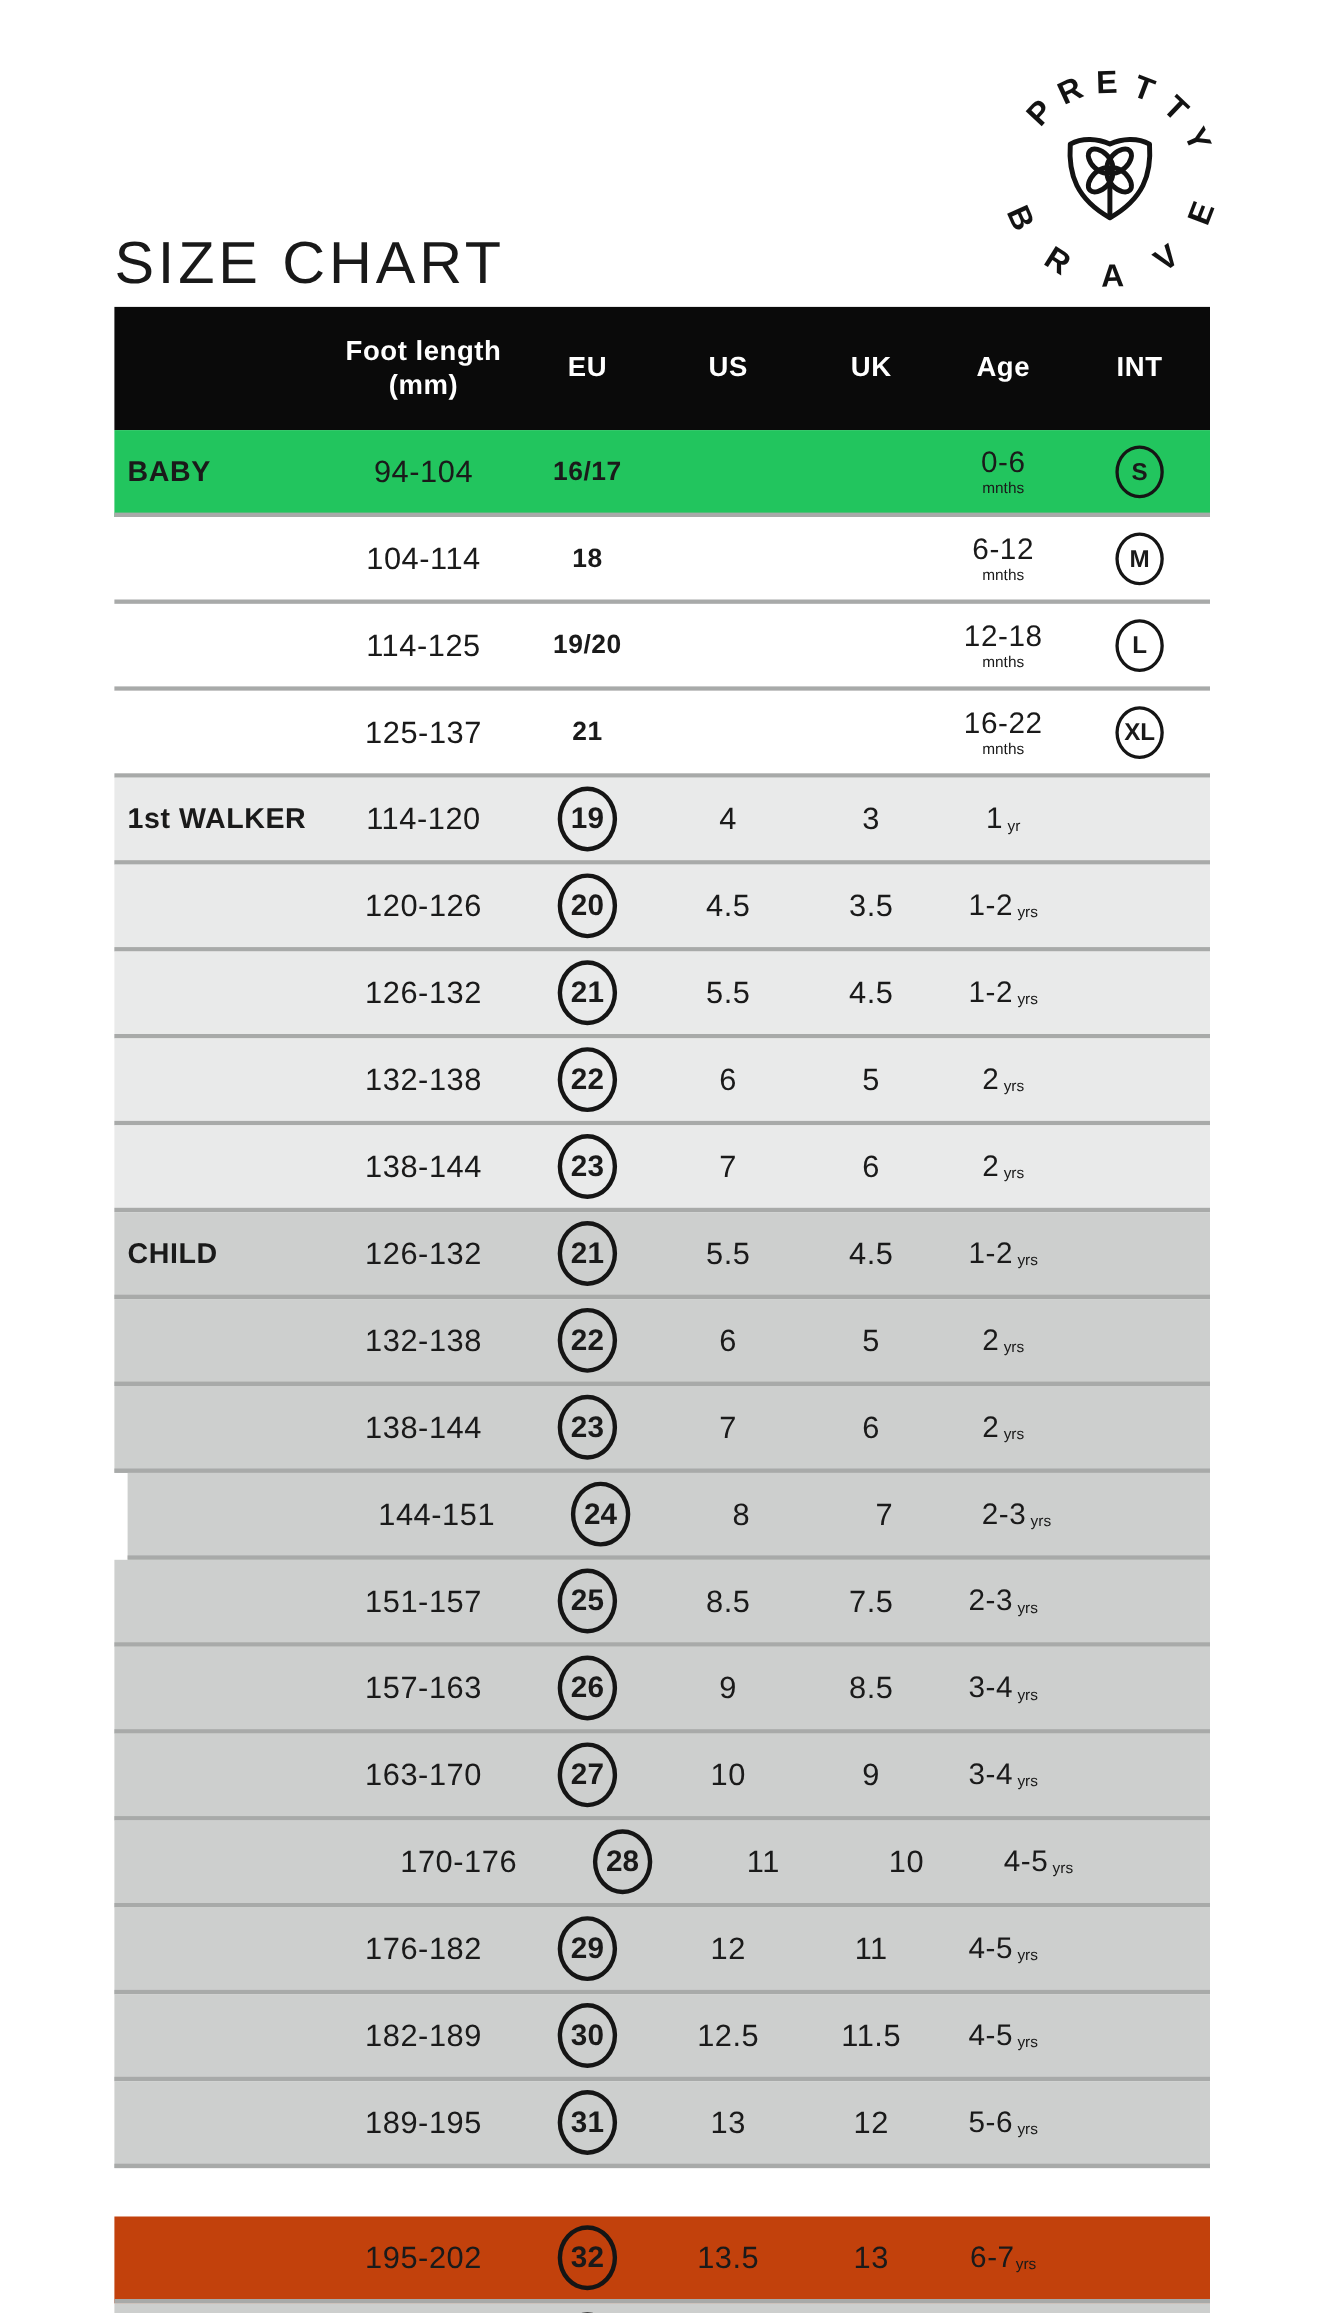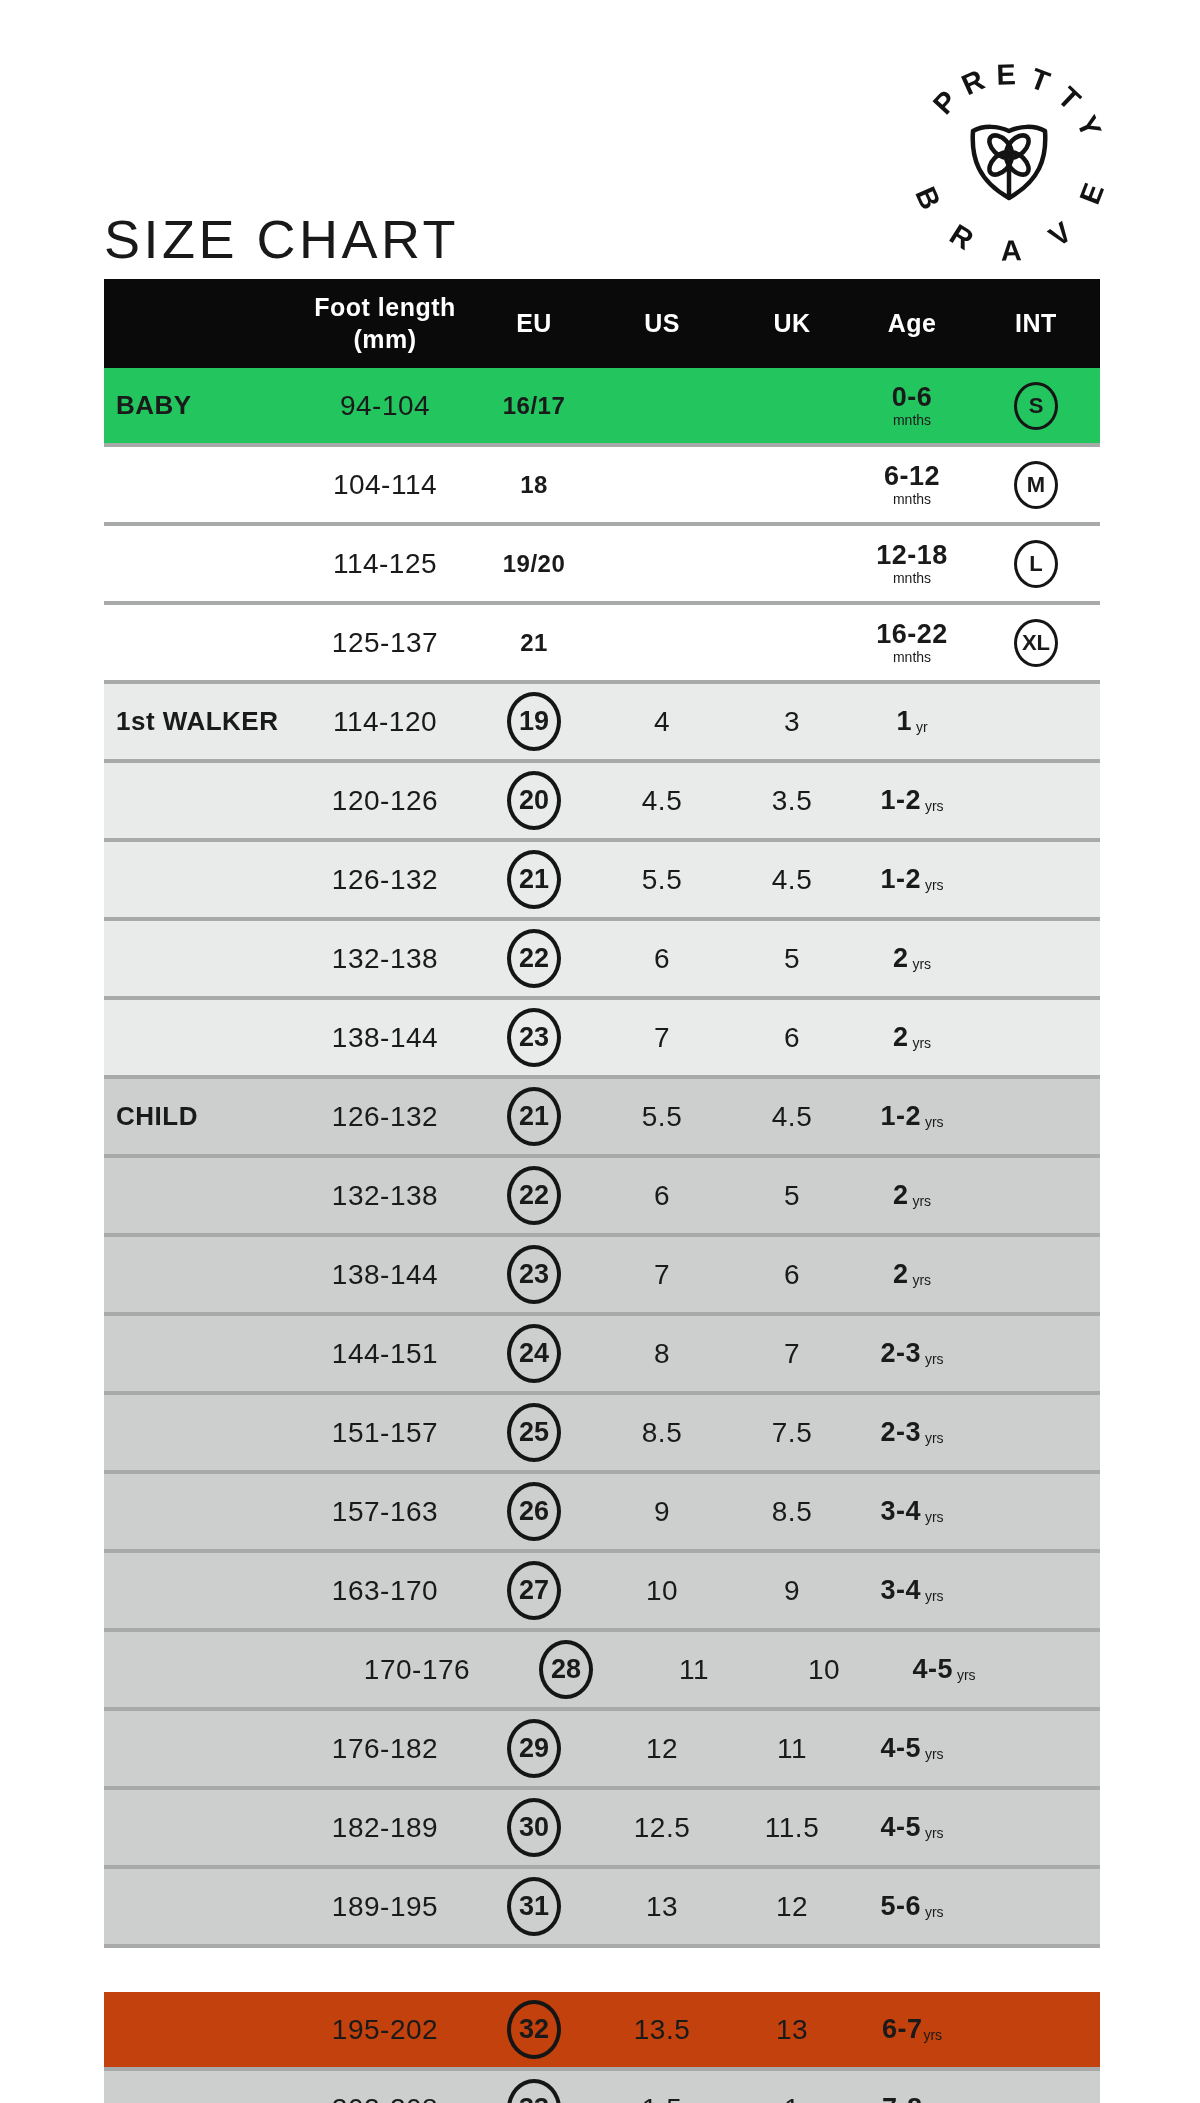--- a/index.html
+++ b/index.html
@@ -18,21 +18,21 @@
   .title{
     position:absolute;left:104px;top:212px;margin:0;
     font-size:54px;font-weight:400;letter-spacing:3.5px;color:#191919;line-height:1;
   }
   .logo{position:absolute;left:898px;top:40px;width:222px;height:244px;}
   .logo-letter{font-family:"Liberation Sans",sans-serif;font-size:29px;font-weight:bold;fill:#131313;}
   .ln{fill:none;stroke:#131313;stroke-width:4.5;stroke-linejoin:round;stroke-linecap:round;}
   .size-table{position:absolute;left:104px;top:279px;width:996px;}
   .thead{
     display:grid;grid-template-columns:var(--cols);align-items:center;
-    height:89px;background:var(--header-bg);color:var(--header-text);
+    height:112px;background:var(--header-bg);color:var(--header-text);
   }
   .th{text-align:center;font-weight:bold;font-size:25px;letter-spacing:0.5px;line-height:1.25;}
   .th span{display:block;}
   .trow{
     display:grid;grid-template-columns:var(--cols);align-items:center;
     height:79px;border-bottom:4px solid var(--sep);
   }
   .td{text-align:center;}
   .num{font-size:28px;letter-spacing:0.5px;}
   .cat{
@@ -43,21 +43,21 @@
     display:inline-flex;align-items:center;justify-content:center;
     width:54px;height:59px;border:4px solid #151515;border-radius:50%;
     font-weight:bold;font-size:27px;
   }
   .int-circle{
     display:inline-flex;align-items:center;justify-content:center;
     width:44px;height:48px;border:3px solid #151515;border-radius:50%;
     font-weight:bold;font-size:22px;
   }
   .age{display:flex;align-items:baseline;justify-content:center;}
-  .age-main{font-size:27px;letter-spacing:0.5px;font-weight:bold;}
+  .age-main{font-size:27px;letter-spacing:0.5px;}
   .age-sub{font-size:14px;margin-left:4px;position:relative;top:2px;}
   .age-sub.tight{margin-left:1px;}
   .age.stacked{flex-direction:column;align-items:center;line-height:1.1;}
   .age.stacked .age-sub{margin:0;top:0;}
 </style>
 </head>
 <body>
 
 <h1 class="title">SIZE CHART</h1>
 
@@ -236,21 +236,21 @@
         <div class="td num">138-144</div>
         <div class="td"><span class="eu-circle">23</span></div>
         <div class="td num">7</div>
         <div class="td num">6</div>
         <div class="td age">
           <span class="age-main">2</span>
           <span class="age-sub">yrs</span>
         </div>
         <div class="td"></div>
       </div>
-      <div class="trow" style="background: rgb(205, 207, 206);">
+      <div class="trow" style="background: rgb(205, 207, 206); margin-left: 12px;">
         <div class="td cat"></div>
         <div class="td num">144-151</div>
         <div class="td"><span class="eu-circle">24</span></div>
         <div class="td num">8</div>
         <div class="td num">7</div>
         <div class="td age">
           <span class="age-main">2-3</span>
           <span class="age-sub">yrs</span>
         </div>
         <div class="td"></div>

